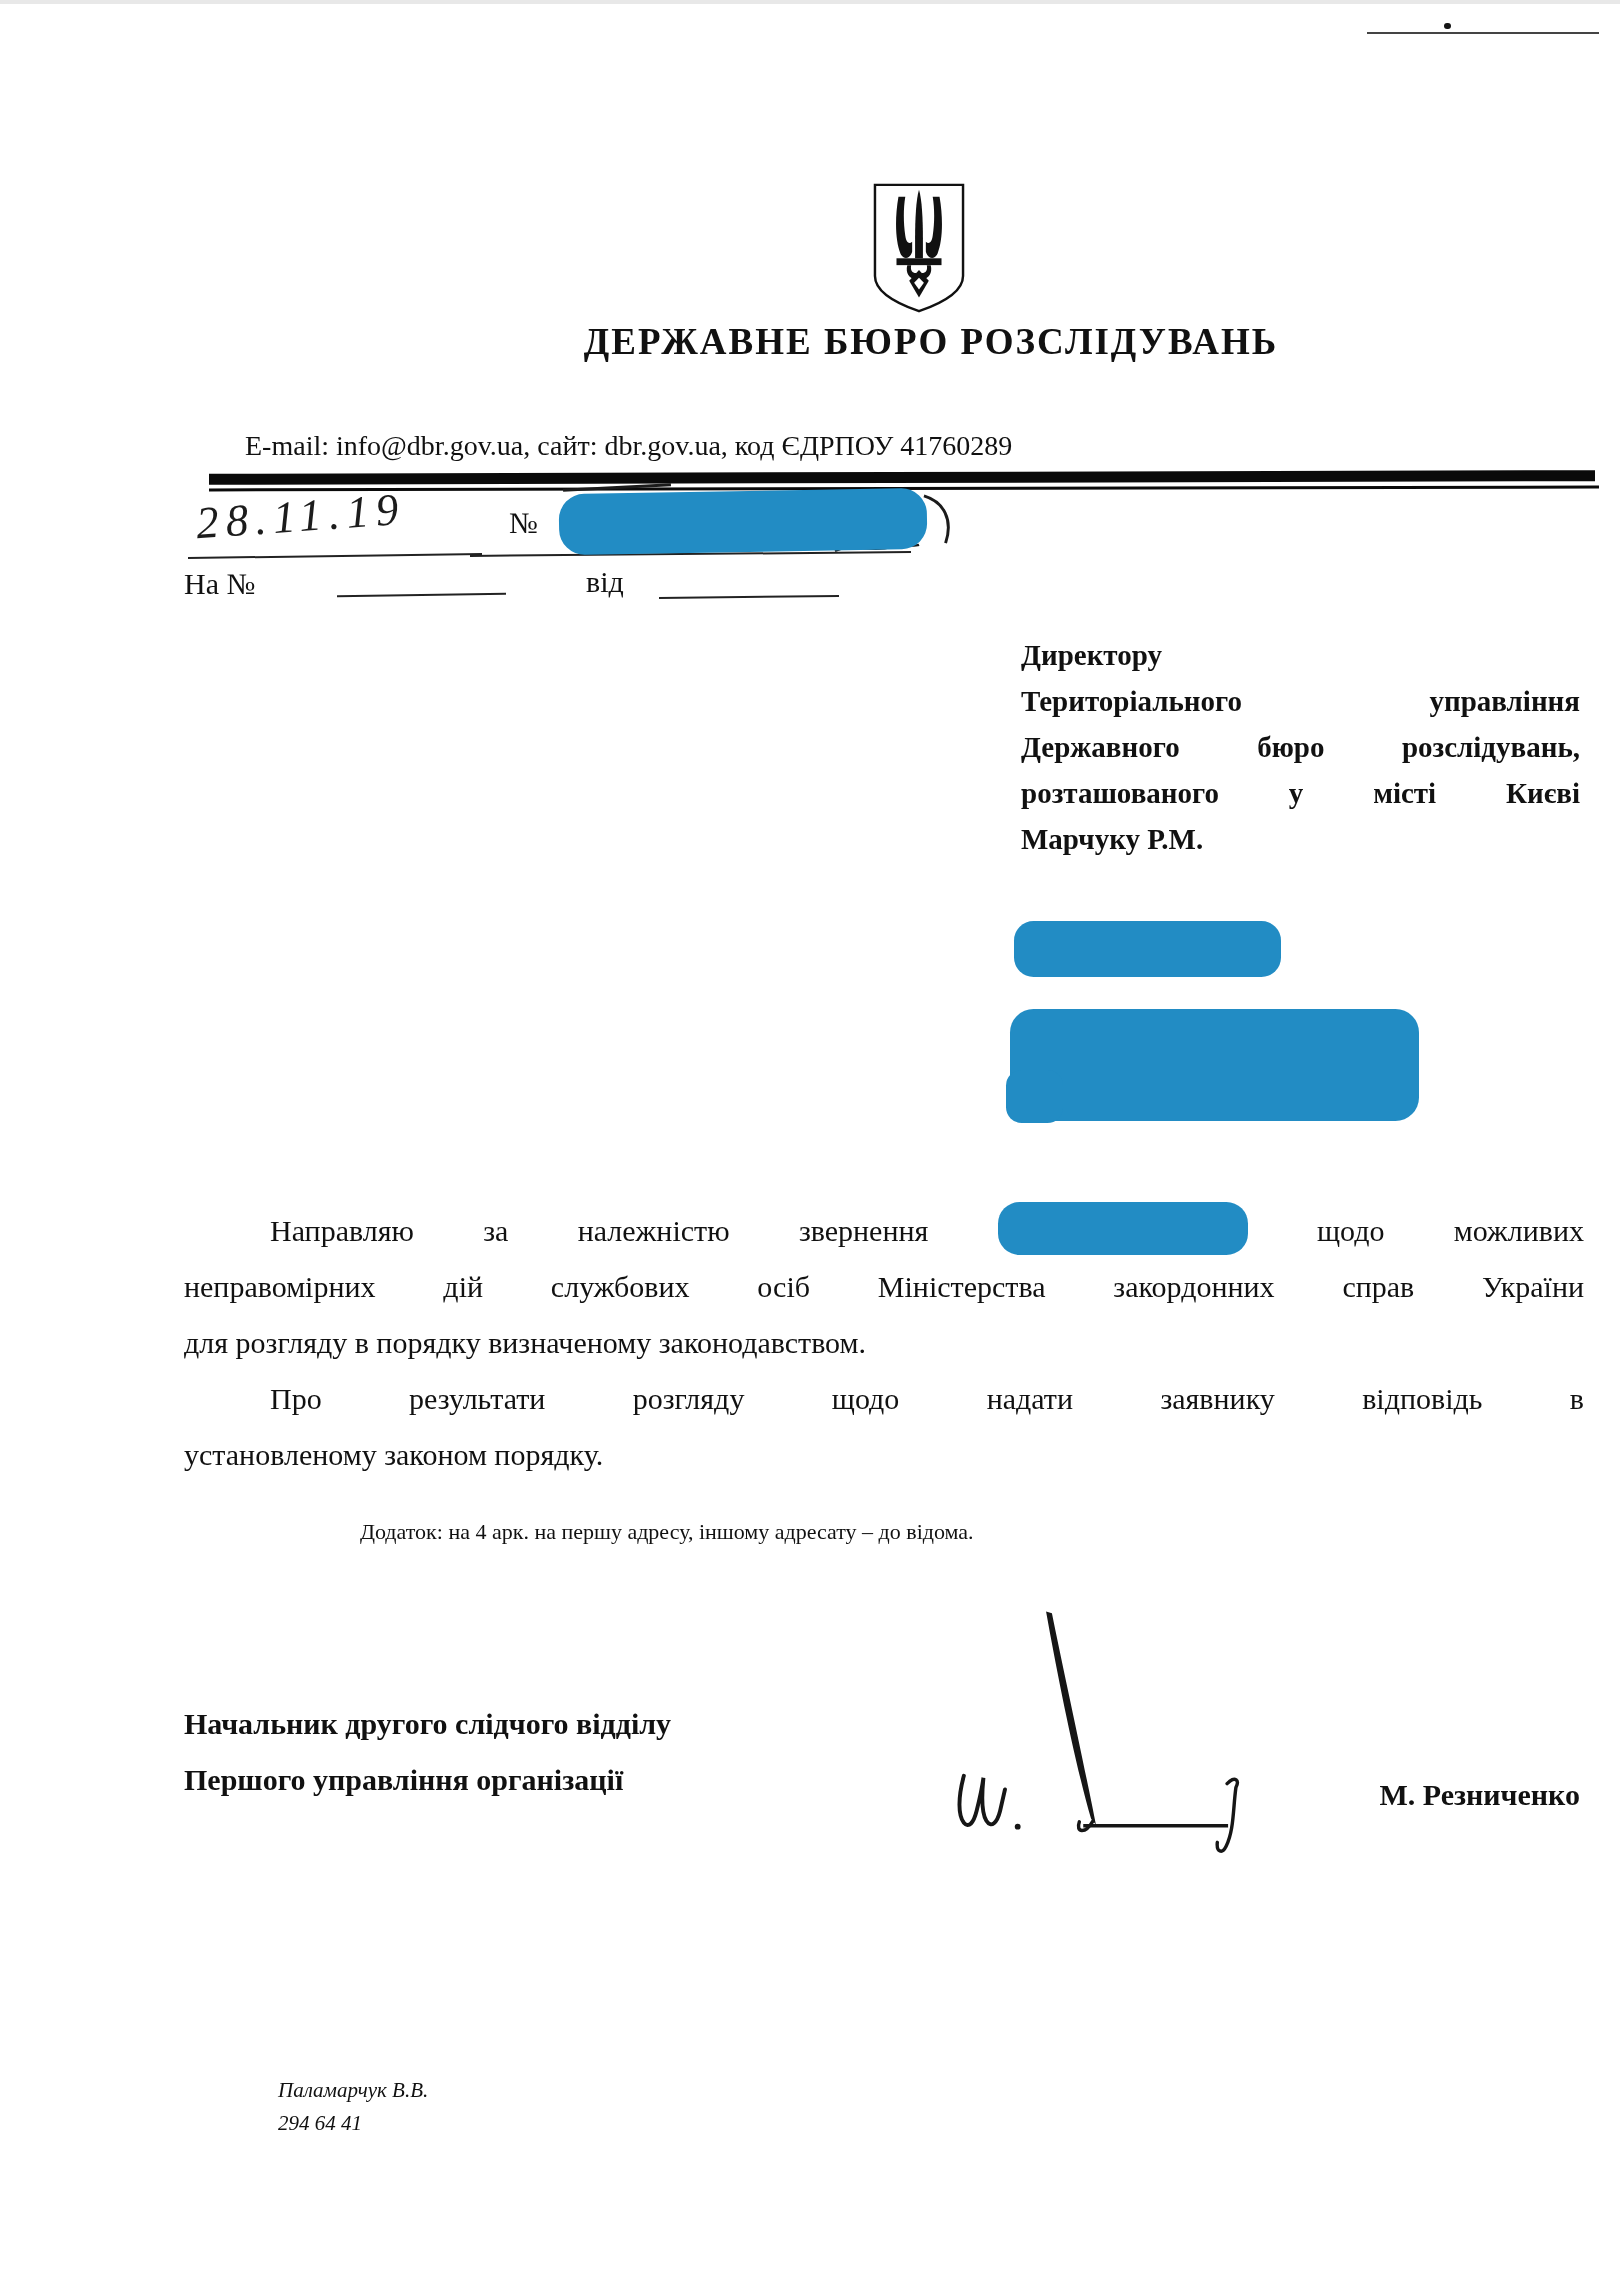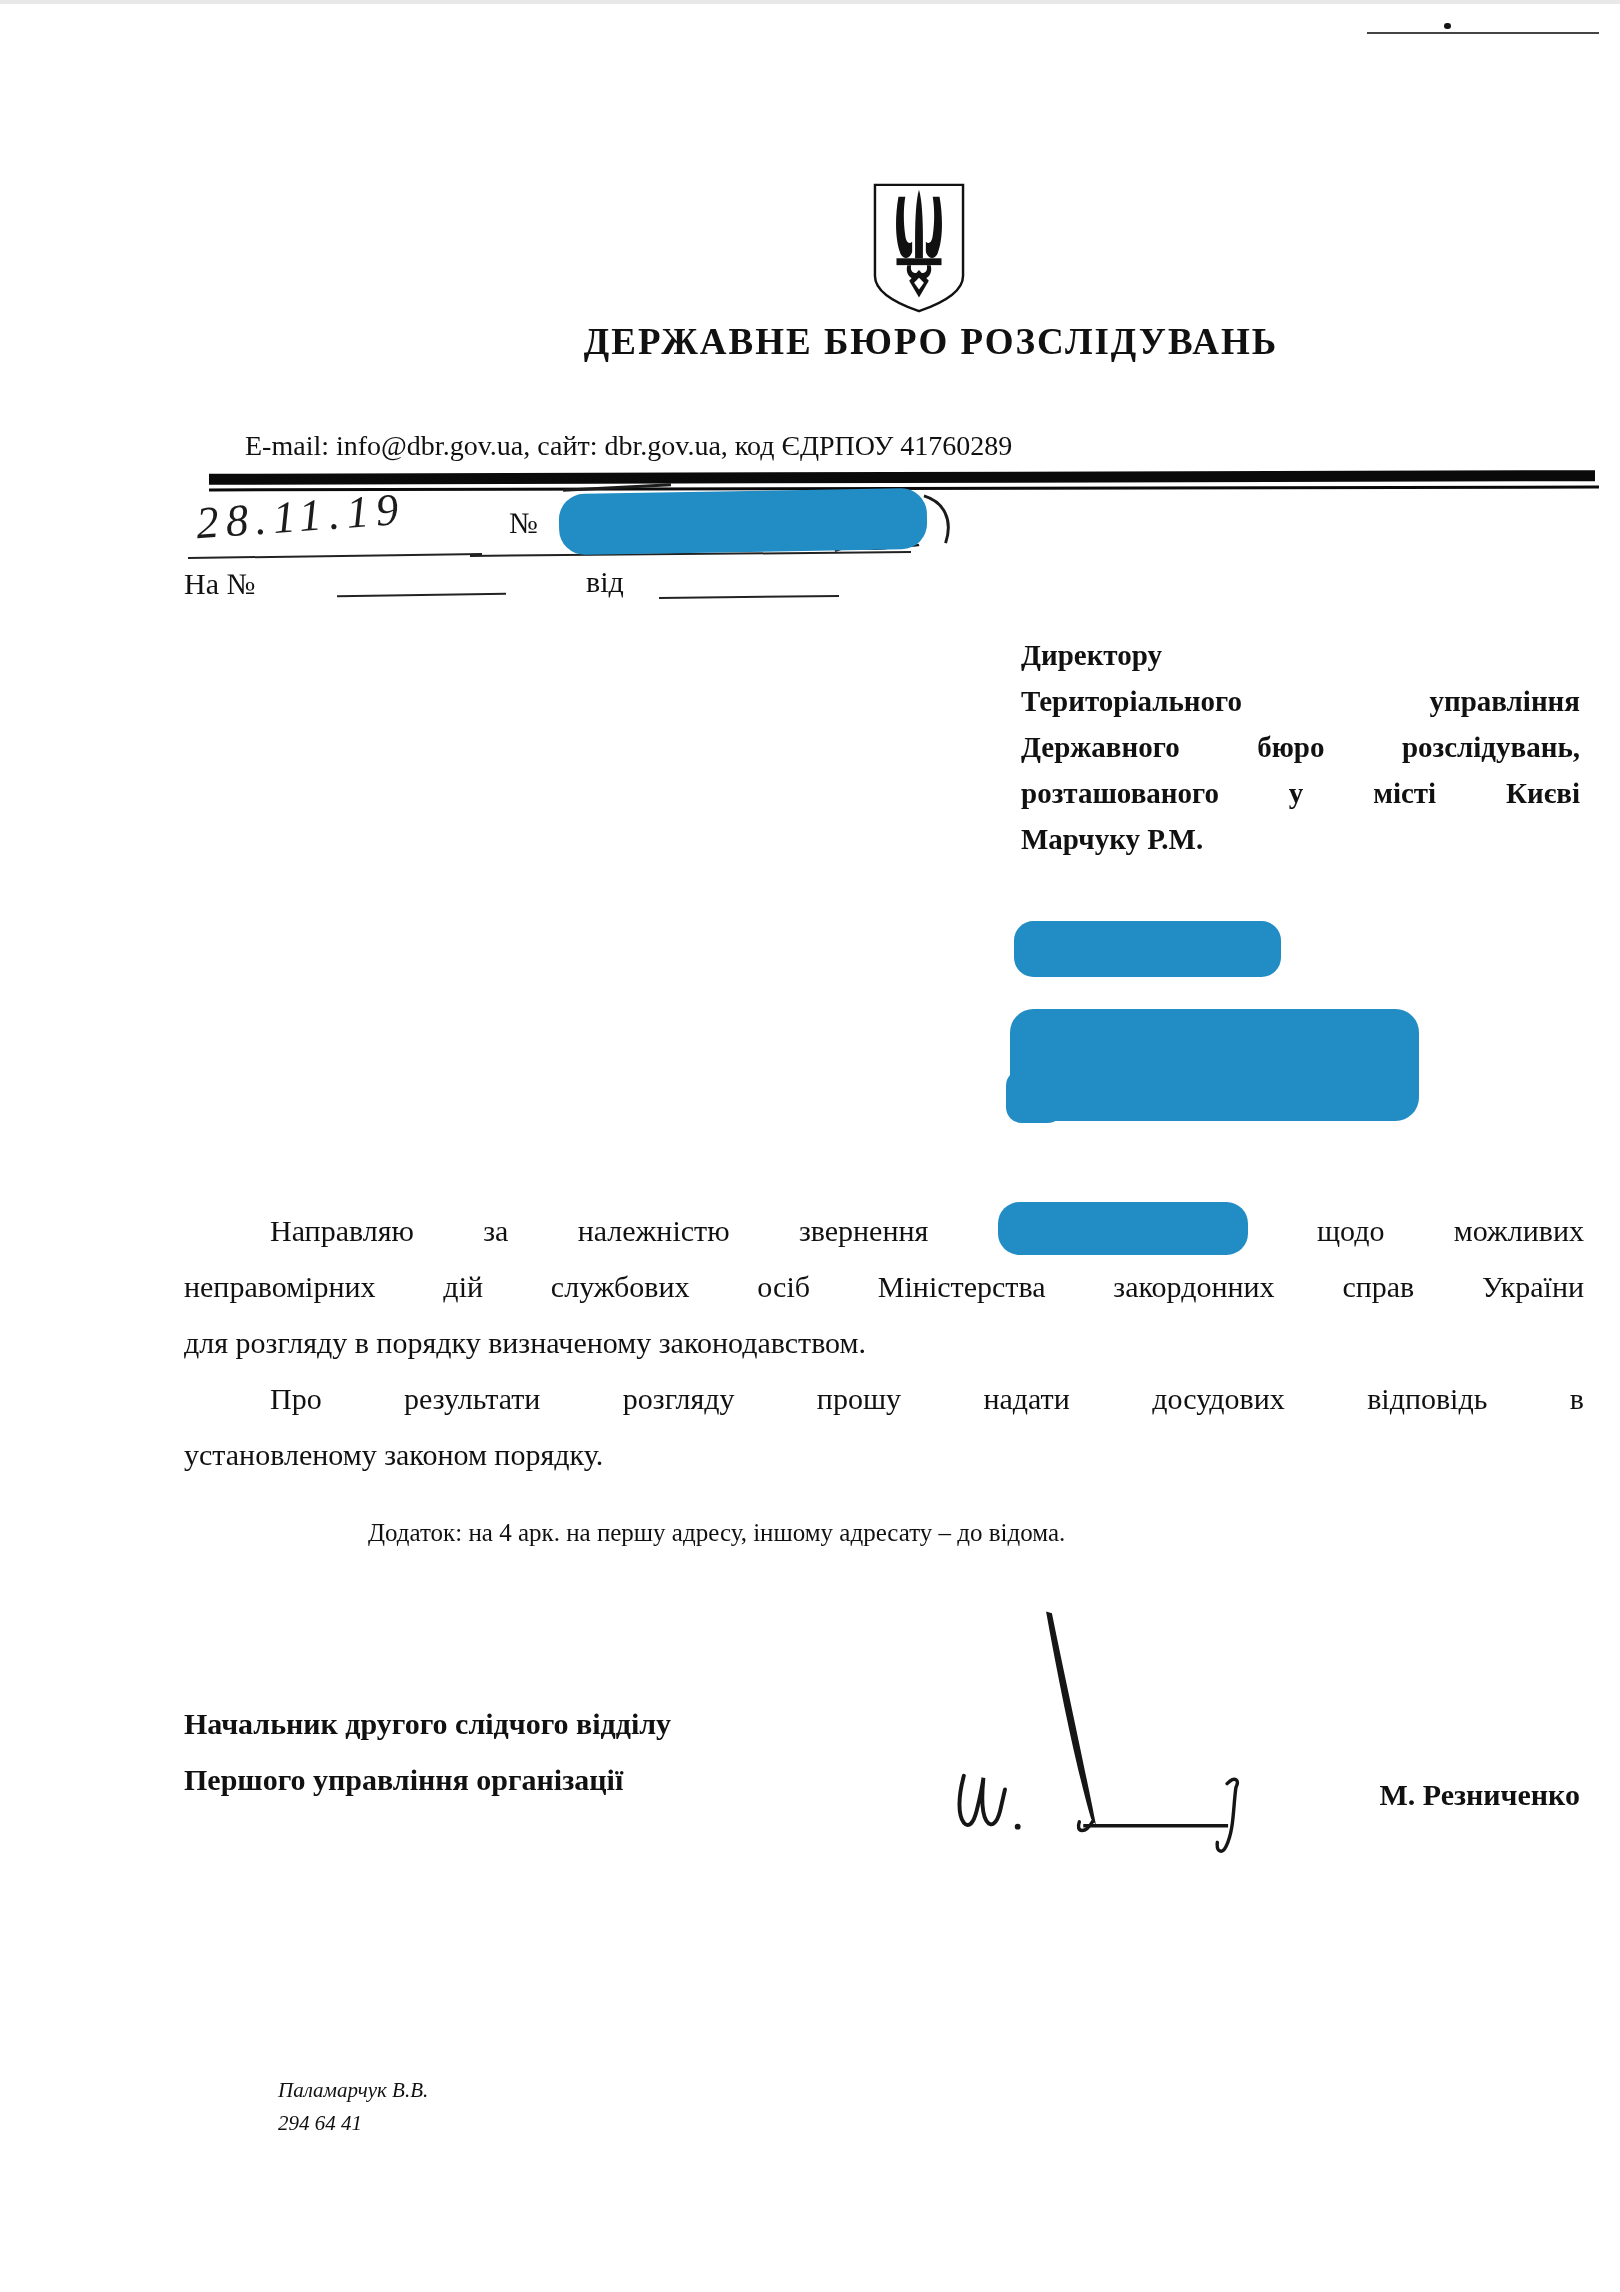--- a/index.html
+++ b/index.html
@@ -45,21 +45,21 @@
   .r-b2{left:1006px;top:1066px;width:57px;height:53px;border-radius:15.7px;}
   .redact-inline{display:inline-block;width:250px;height:53px;border-radius:21.6px;
     background:var(--redact,#228cc4);vertical-align:-13.7px;}
   
   .addressee{left:1021px;top:628px;width:559px;font-size:29px;font-weight:bold;
     line-height:46px;}
   .jline{text-align:justify;text-align-last:justify;}
   
   .body-text{left:184px;top:1198px;width:1400px;font-size:30px;line-height:56px;}
   .indent{text-indent:86px;}
-  .attachment{left:184px;top:1515px;width:1400px;font-size:25px;}
+  .attachment{left:176px;top:1515px;width:1400px;font-size:22px;}
   .attachment .inner{margin-left:184px;}
   
   .sign-block{left:184px;top:1692px;width:627px;font-size:30px;font-weight:bold;
     line-height:56px;}
   .sign-svg{left:936px;top:1580px;}
   .sign-name{left:1274px;top:1774px;width:306px;font-size:30px;font-weight:bold;
     text-align:right;}
   
   .footer{left:278px;top:2070px;font-size:21px;line-height:33px;font-style:italic;}
   
@@ -124,21 +124,21 @@
   </div>
 
   <div class="abs redact r-a"></div>
   <div class="abs redact r-b"></div>
   <div class="abs redact r-b2"></div>
 
   <div class="abs body-text">
     <div class="jline indent"><span>Направляю за належністю звернення</span> <span class="redact-inline"></span> <span>щодо можливих</span></div>
     <div class="jline">неправомірних дій службових осіб Міністерства закордонних справ України</div>
     <div>для розгляду в порядку визначеному законодавством.</div>
-    <div class="jline indent">Про результати розгляду прошу надати досудових відповідь в</div>
+    <div class="jline indent">Про результати розгляду щодо надати заявнику відповідь в</div>
     <div>установленому законом порядку.</div>
   </div>
 
   <div class="abs attachment">
     <div class="inner">Додаток: на 4 арк. на першу адресу, іншому адресату – до відома.</div>
   </div>
 
   <div class="abs sign-block">
     <div>Начальник другого слідчого відділу</div>
     <div>Першого управління організації</div>

